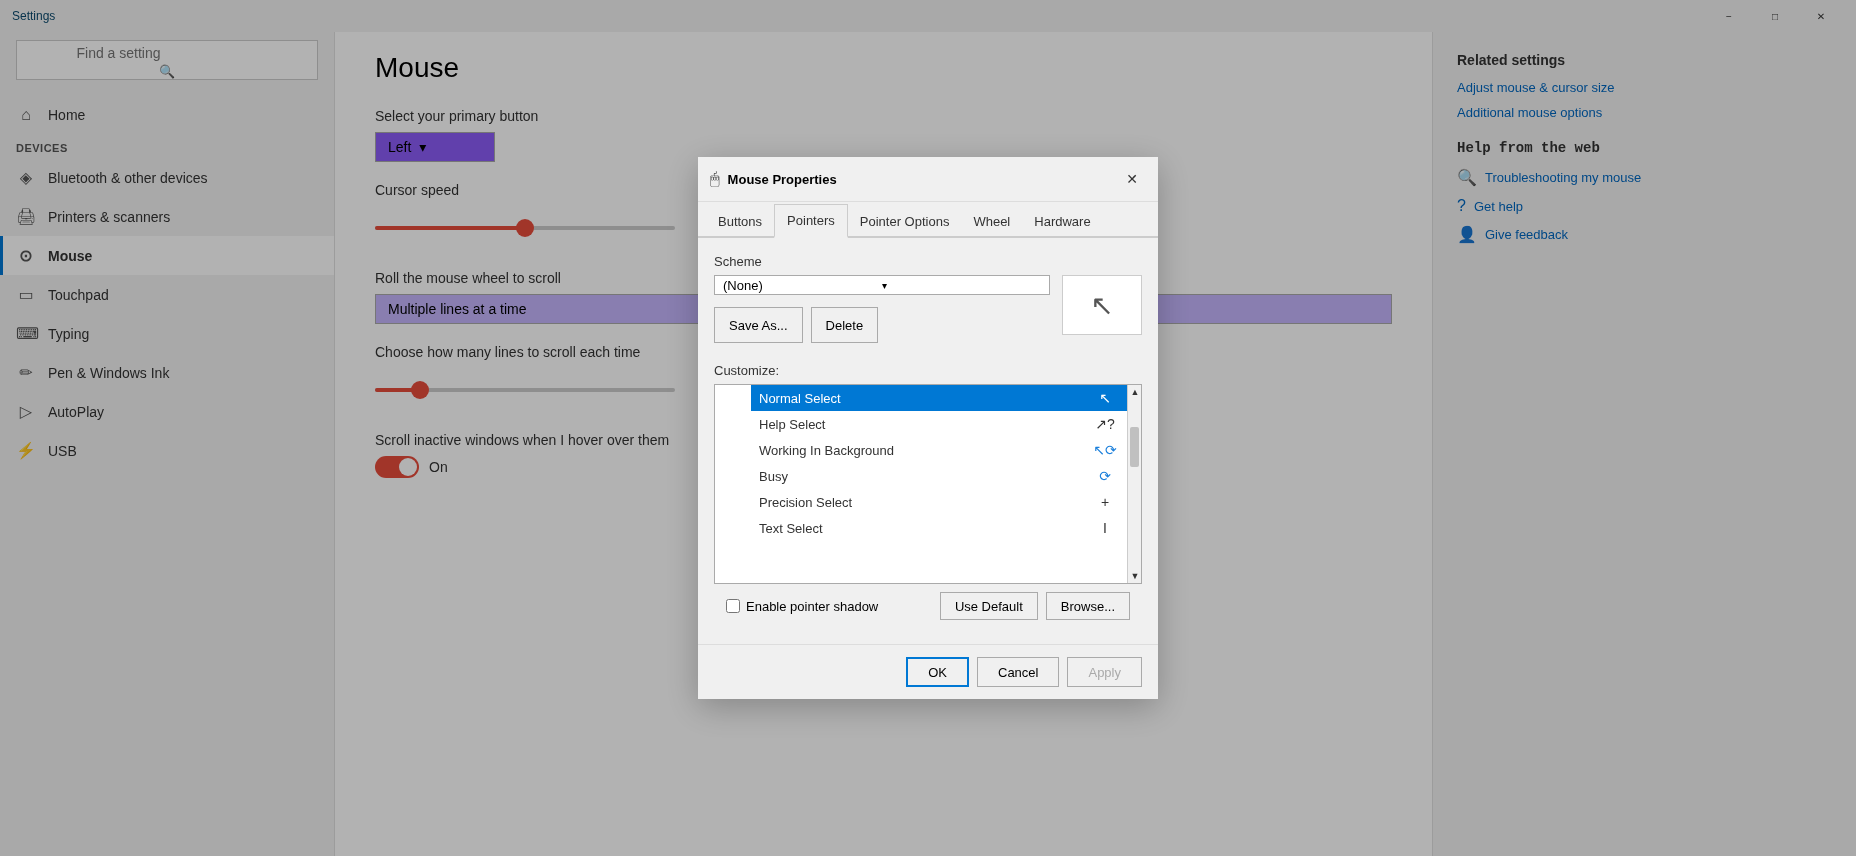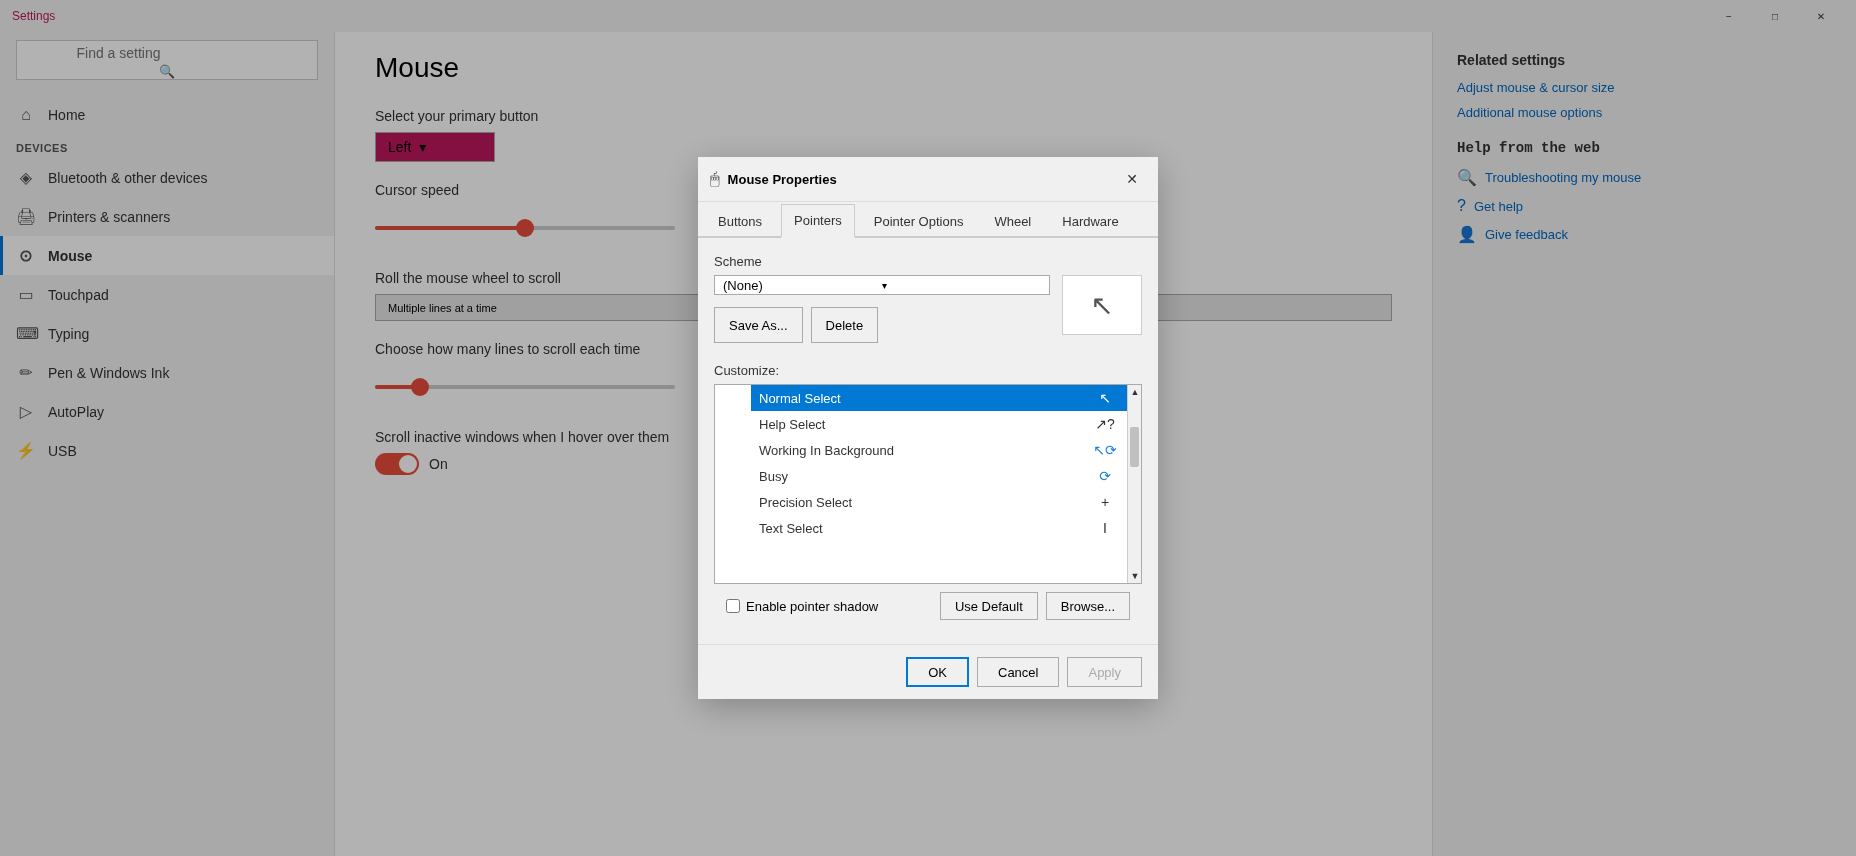--- a/index.html
+++ b/index.html
@@ -9,21 +9,21 @@
     .titlebar {
       background: #f3f3f3;
       height: 32px;
       display: flex;
       align-items: center;
       padding: 0 12px;
       font-size: 12px;
       color: #333;
       flex-shrink: 0;
     }
-    .titlebar-title { font-size: 12px; color: #be185d; }
+    .titlebar-title { font-size: 12px; color: #0c4a6e; }
     .titlebar-controls { margin-left: auto; display: flex; gap: 0; }
     .titlebar-btn {
       width: 46px; height: 32px;
       display: flex; align-items: center; justify-content: center;
       font-size: 10px; cursor: pointer; color: #333;
     }
 
     
     .main-layout {
       display: flex;
@@ -109,21 +109,21 @@
       margin-bottom: 24px;
     }
 
     .setting-section { margin-bottom: 20px; }
     .setting-label { font-size: 14px; color: #333; margin-bottom: 8px; }
 
     
     .dropdown-btn {
       display: flex;
       align-items: center;
-      background: #be185d;
+      background: #8b5cf6;
       border: 1px solid #aaa;
       padding: 6px 12px;
       font-size: 14px;
       cursor: pointer;
       min-width: 120px;
       gap: 8px;
     }
 
     
     .slider-container { padding: 8px 0; width: 300px; }
@@ -145,24 +145,24 @@
       border-radius: 50%;
       position: absolute;
       top: -7px;
       cursor: pointer;
     }
 
     
     .select-dropdown {
       display: flex;
       align-items: center;
-      background: #e5e5e5;
+      background: #c4b5fd;
       border: 1px solid #aaa;
       padding: 6px 12px;
-      font-size: 11px;
+      font-size: 14px;
       cursor: pointer;
       min-width: 220px;
       gap: 4px;
     }
     .select-dropdown span { flex: 1; }
 
     
     .toggle-container { display: flex; align-items: center; gap: 10px; }
     .toggle {
       width: 44px; height: 22px;
@@ -244,21 +244,20 @@
       display: flex; align-items: center; justify-content: center;
       cursor: pointer; font-size: 14px; color: #333;
     }
 
     
     .modal-tabs {
       display: flex;
       border-bottom: 2px solid #ccc;
       background: #f0f0f0;
       padding: 0 8px;
-      gap: 7px;
     }
     .modal-tab {
       padding: 8px 12px;
       font-size: 13px;
       cursor: pointer;
       color: #333;
       border: none;
       background: transparent;
       position: relative;
       top: 2px;

